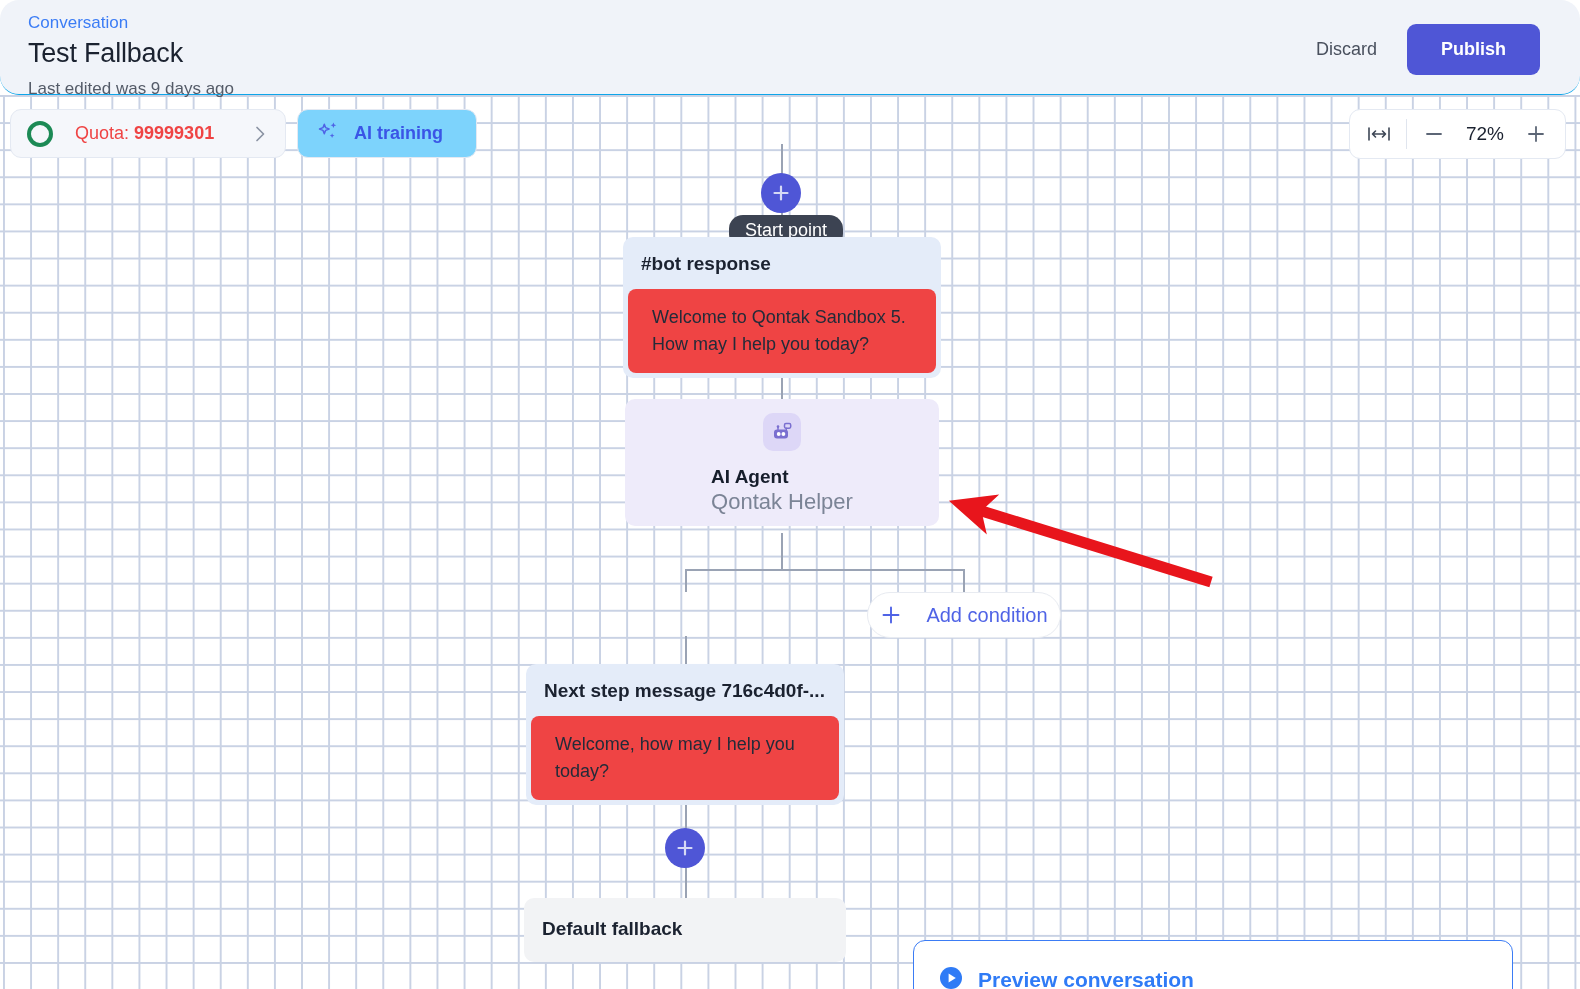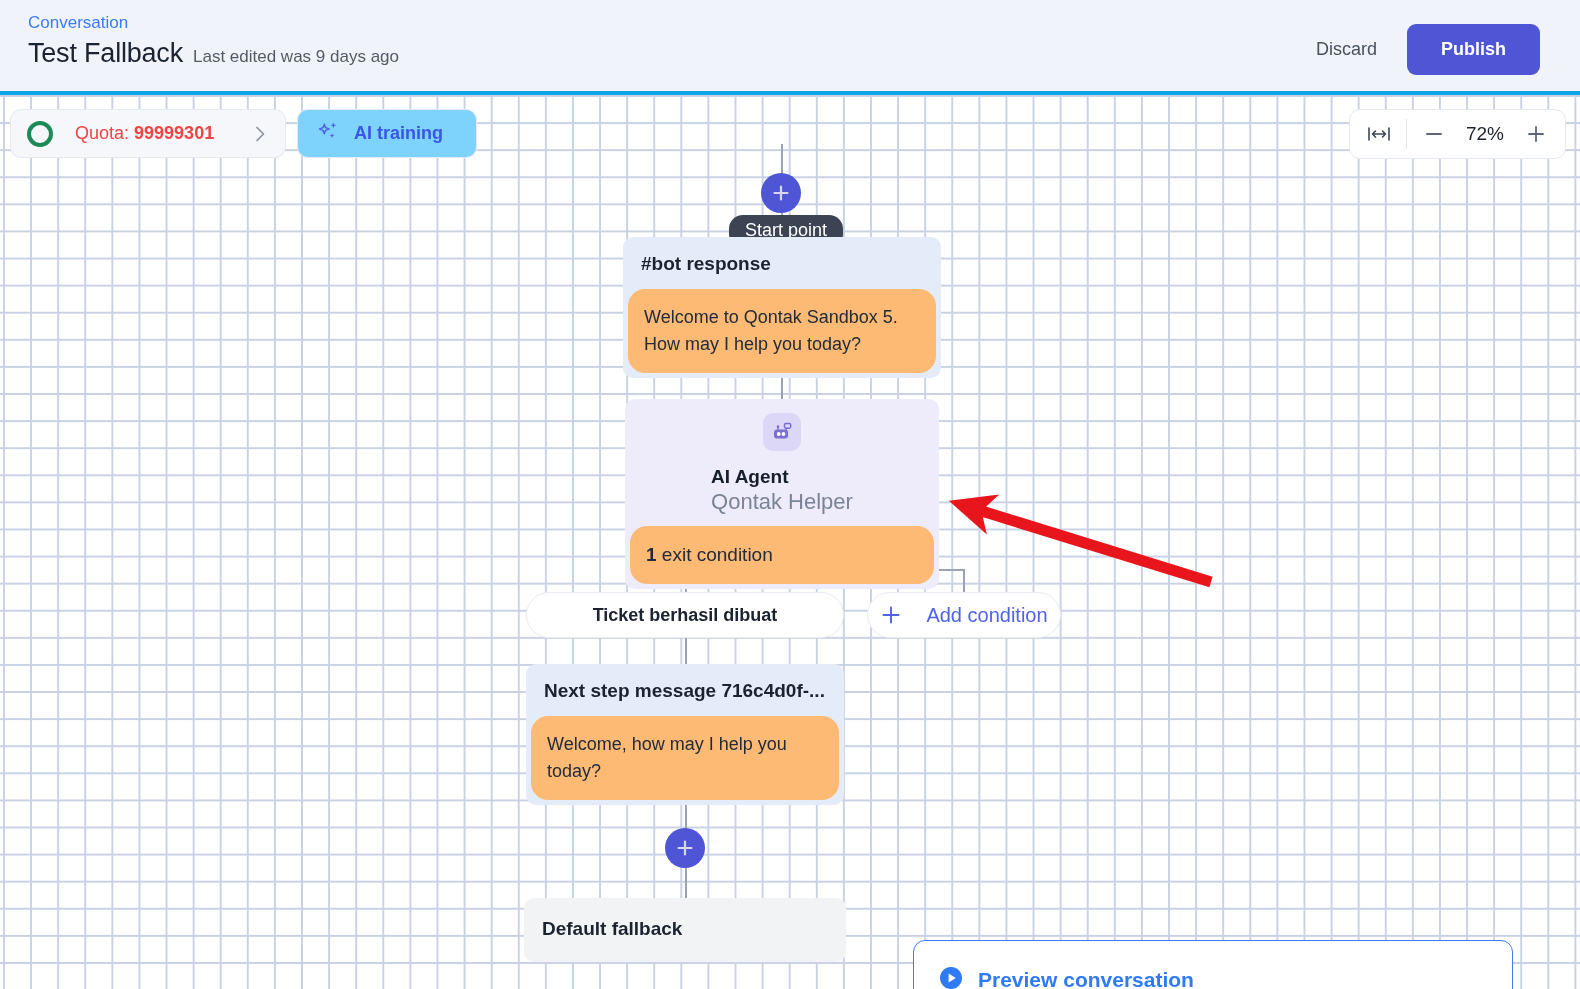--- a/index.html
+++ b/index.html
@@ -19,35 +19,36 @@
     overflow: hidden;
   }
 
   
   .header {
     position: absolute;
     top: 0; left: 0;
     width: 1580px;
     height: 95px;
     background: #f0f3f9;
-    border-bottom: 4px solid #0ea5e9;
+    border-bottom: 1px solid #0ea5e9;
     display: flex;
     align-items: flex-start;
     justify-content: space-between;
     padding: 12px 40px 0 28px;
+    border-radius: 19px;
   }
   .header-left { display: flex; flex-direction: column; }
   .breadcrumb {
     font-size: 17px;
     color: #3b7cf5;
     line-height: 22px;
     margin-bottom: 4px;
     cursor: pointer;
   }
-  .title-row { display: flex; align-items: baseline; gap: 10px; }
+  .title-row { display: flex; align-items: baseline; gap: 10px; flex-direction: column; }
   .page-title {
     font-size: 27px;
     color: #1b2230;
     font-weight: 400;
     letter-spacing: -0.2px;
   }
   .last-edited {
     font-size: 17px;
     color: #545b68;
   }
@@ -230,24 +231,24 @@
 
   .node-header {
     font-size: 19px;
     font-weight: bold;
     color: #1b2230;
     padding: 16px 18px 14px;
     white-space: nowrap;
     overflow: hidden;
   }
   .node-body {
-    background: #fdba74;
+    background: #ef4444;
     margin: 0 5px 5px;
-    border-radius: 17px;
-    padding: 15px 16px;
+    border-radius: 8px;
+    padding: 15px 24px;
     font-size: 18px;
     color: #232b39;
     line-height: 27px;
   }
 
   .agent-head {
     display: flex;
     align-items: center;
     gap: 14px;
     padding: 14px 16px 12px;
@@ -361,28 +362,22 @@
             <circle cx="8" cy="6.6" r="1.3" fill="#7a6fd0"></circle>
             <rect x="14.5" y="3.6" width="6.2" height="4.6" rx="1.4" stroke="#7a6fd0" stroke-width="1.5"></rect>
             <path d="M16.3 8.2v1.4" stroke="#7a6fd0" stroke-width="1.5" stroke-linecap="round"></path>
           </svg>
         </div>
         <div>
           <div class="agent-title">AI Agent</div>
           <div class="agent-sub">Qontak Helper</div>
         </div>
       </div>
-      <div class="node-body">
-        <span class="exit-cond"><b>1</b><span> exit condition</span></span>
-      </div>
-    </div>
-
-    <div class="pill-btn" style="left:526px; top:497px; width:318px;">
-      <span class="pill-label">Ticket berhasil dibuat</span>
-    </div>
+    </div>
+
 
     <div class="pill-btn" style="left:867px; top:497px; width:194px;">
       <span class="add-cond-inner">
         <svg width="22" height="22" viewBox="0 0 22 22">
           <path d="M11 3.5v15M3.5 11h15" stroke="#4f63e6" stroke-width="1.9" stroke-linecap="round"></path>
         </svg>
         <span class="add-cond-label">Add condition</span>
       </span>
     </div>
 

